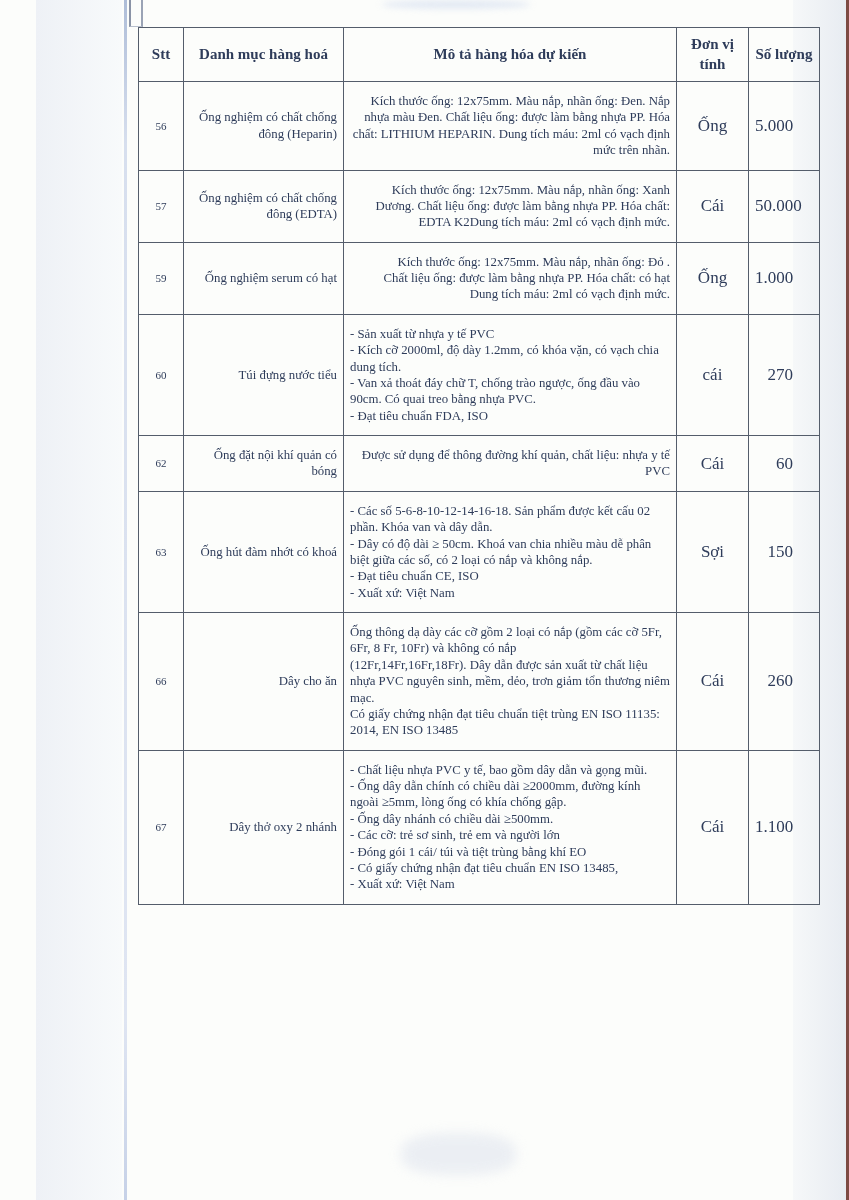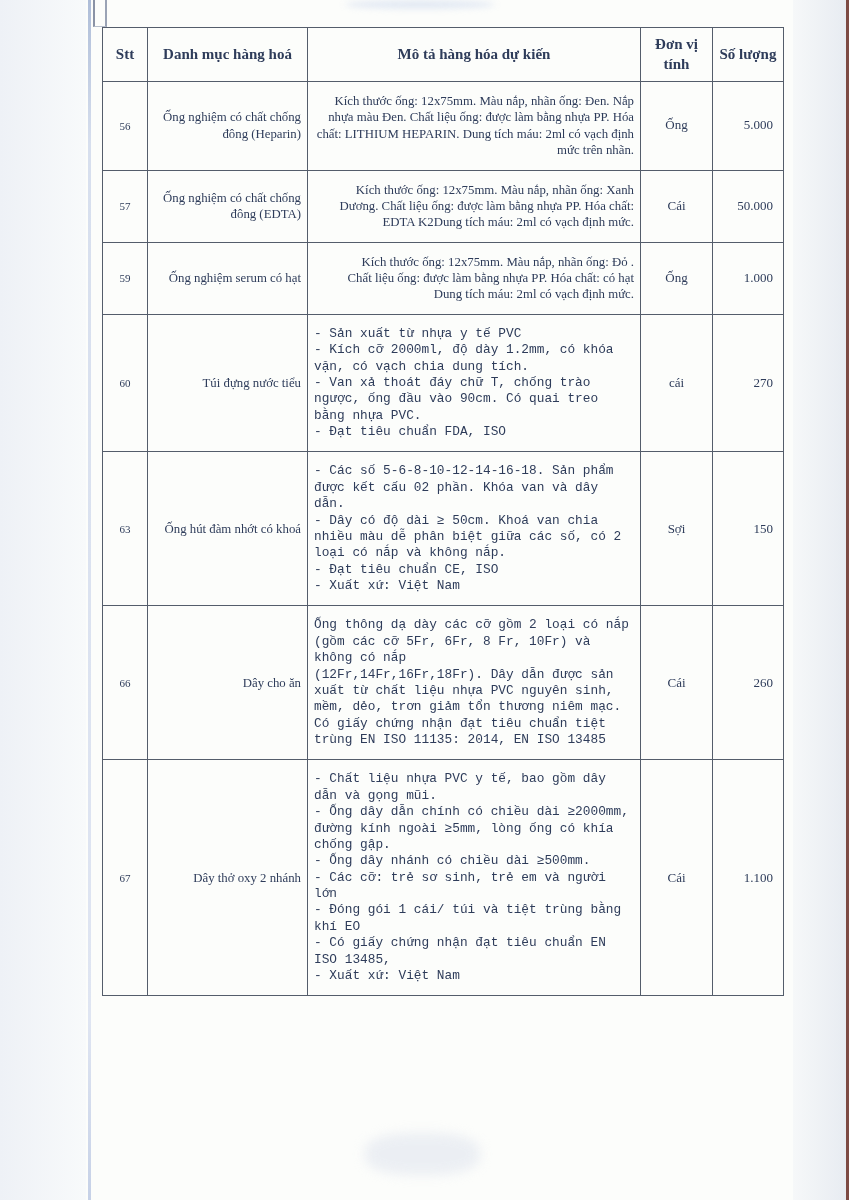--- a/index.html
+++ b/index.html
@@ -3,21 +3,21 @@
 <meta charset="utf-8">
 <style>
   html, body { margin: 0; padding: 0; }
   body {
     width: 849px; height: 1200px;
     position: relative; overflow: hidden;
     background: #fcfdfb;
     font-family: "Liberation Serif", "DejaVu Serif", serif;
     --text: #2e3c5a; --border: #545d6b; --edge: #7d4a43;
   }
-  .page { position: absolute; inset: 0; }
+  .page { position: absolute; inset: 0; margin-left: 36px; }
   
   .left-margin { position: absolute; left: 0; top: 0; width: 86px; height: 100%;
     background: linear-gradient(90deg, #eef1f6, #f8fafb); }
   .fold-line { position: absolute; left: 88px; top: 0; width: 3px; height: 100%;
     background: linear-gradient(180deg, #aebdd8, #d7dfee 12%, #dfe5f2 85%, #c6d1e7); }
   .fold-cap { position: absolute; left: 93px; top: 0; width: 10px; height: 26px;
     border-left: 2px solid #8a93a6; border-right: 2px solid #9aa3b5; border-bottom: 1px solid #b7bfcd; }
   .right-strip { position: absolute; right: 0; top: 0; width: 56px; height: 100%;
     background: linear-gradient(90deg, #f6f8f9, #e7ebf1); }
   .right-edge { position: absolute; right: 0; top: 0; width: 3px; height: 100%; background: var(--edge); }
@@ -27,23 +27,23 @@
     background: #e6eaf1; border-radius: 40%; filter: blur(6px); opacity: .75; }
   
   table.goods { position: absolute; left: 102px; top: 27px; width: 681px;
     border-collapse: collapse; table-layout: fixed; color: var(--text); }
   th, td { border: 1.6px solid var(--border); vertical-align: middle; }
   th { font-weight: bold; font-size: 15px; line-height: 1.3; padding: 7px 3px; text-align: center; }
   td { font-size: 12.8px; line-height: 1.28; padding: 11px 6px; }
   .c-stt  { text-align: center; font-size: 11px; }
   .c-name { text-align: right; }
   .c-desc { text-align: right; white-space: pre-line; }
-  .c-desc.left { text-align: left; font-family: Liberation Mono, monospace; }
-  .c-unit { text-align: center; font-size: 13px; }
-  .c-qty  { text-align: right; padding-right: 10px; font-size: 13px; }
+  .c-desc.left { text-align: left; }
+  .c-unit { text-align: center; font-size: 17px; }
+  .c-qty  { text-align: right; padding-right: 26px; font-size: 17px; }
 </style>
 </head>
 <body style="--text: #2e3c5a; --border: #545d6b; --edge: #7d4a43;">
 
 <div class="page">
   <div class="left-margin"></div>
   <div class="fold-line"></div>
   <div class="fold-cap"></div>
   <div class="right-strip"></div>
   <div class="right-edge"></div>
@@ -95,20 +95,27 @@
     <td class="c-stt">60</td>
     <td class="c-name">Túi đựng nước tiểu</td>
     <td class="c-desc left">- Sản xuất từ nhựa y tế PVC
 - Kích cỡ 2000ml, độ dày 1.2mm, có khóa vặn, có vạch chia dung tích.
 - Van xả thoát đáy chữ T, chống trào ngược, ống đầu vào 90cm. Có quai treo bằng nhựa PVC.
 - Đạt tiêu chuẩn FDA, ISO</td>
     <td class="c-unit">cái</td>
     <td class="c-qty">270</td>
   </tr>
         <tr>
+    <td class="c-stt">62</td>
+    <td class="c-name">Ống đặt nội khí quản có bóng</td>
+    <td class="c-desc">Được sử dụng để thông đường khí quản, chất liệu: nhựa y tế PVC</td>
+    <td class="c-unit">Cái</td>
+    <td class="c-qty">60</td>
+  </tr>
+        <tr>
     <td class="c-stt">63</td>
     <td class="c-name">Ống hút đàm nhớt có khoá</td>
     <td class="c-desc left">- Các số 5-6-8-10-12-14-16-18. Sản phẩm được kết cấu 02 phần. Khóa van và dây dẫn.
 - Dây có độ dài ≥ 50cm. Khoá van chia nhiều màu dễ phân biệt giữa các số, có 2 loại có nắp và không nắp.
 - Đạt tiêu chuẩn CE, ISO
 - Xuất xứ: Việt Nam</td>
     <td class="c-unit">Sợi</td>
     <td class="c-qty">150</td>
   </tr>
         <tr>

